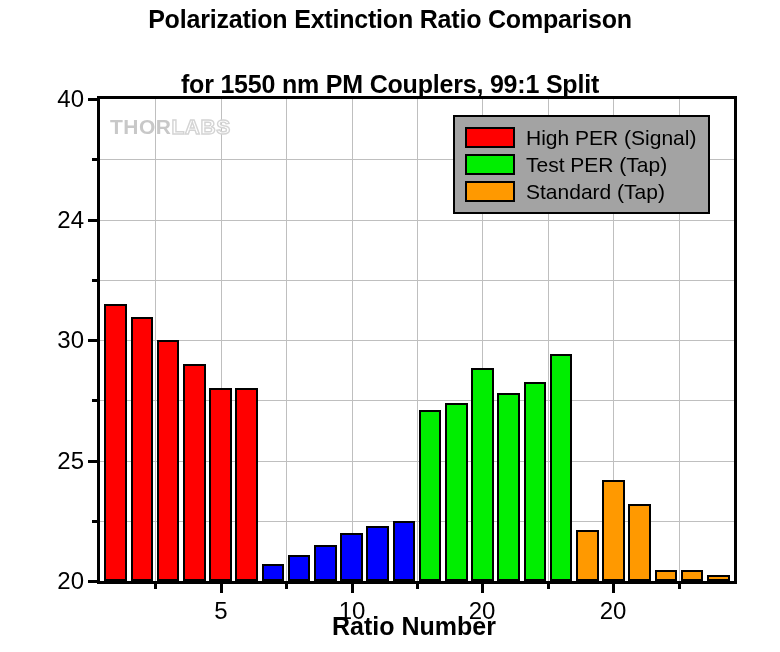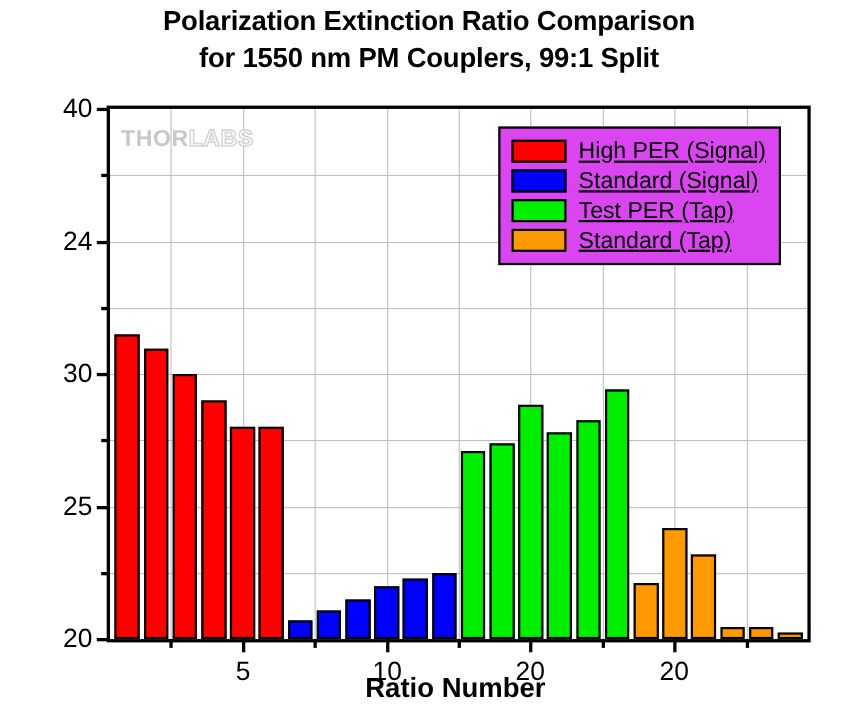--- a/index.html
+++ b/index.html
@@ -27,21 +27,21 @@
     top: 2px;
     width: 780px;
     text-align: center;
     font-family: "Liberation Sans", sans-serif;
     font-weight: bold;
     font-size: 25px;
     line-height: 34px;
     color: #000000;
     letter-spacing: -0.2px;
   }
-  .chart-title .line2 { display: block; }
+  .chart-title .line2 { display: block; margin-top: 31px; }
   .ylabel-wrap {
     position: absolute;
     left: 0;
     top: 0;
     width: 40px;
     height: 652px;
   }
 
   
   .xlabel {
@@ -166,24 +166,23 @@
   .wm-labs {
     color: #ffffff;
     -webkit-text-stroke: 1.4px #d4d4d4;
   }
 
   
   .legend {
     position: absolute;
     left: 353px;
     top: 16px;
-    background: #d946ef;
+    background: #a3a3a3;
     border: 2px solid #000000;
     padding: 7px 12px 7px 10px;
-    text-decoration: underline;
   }
   .legend-row {
     display: flex;
     align-items: center;
     height: 27px;
   }
   .legend-swatch {
     width: 50px;
     height: 21px;
     border: 2px solid #000000;
@@ -262,24 +261,20 @@
       <div class="watermark">
         <span class="wm-thor">THOR</span><span class="wm-labs">LABS</span>
       </div>
 
       <div class="legend" id="legend">
           <div class="legend-row">
             <div class="legend-swatch" style="background: rgb(255, 0, 0);"></div>
             <div class="legend-text">High PER (Signal)</div>
           </div>
           <div class="legend-row">
-            <div class="legend-swatch" style="background: rgb(0, 0, 255);"></div>
-            <div class="legend-text">Standard (Signal)</div>
-          </div>
-          <div class="legend-row">
             <div class="legend-swatch" style="background: rgb(0, 238, 0);"></div>
             <div class="legend-text">Test PER (Tap)</div>
           </div>
           <div class="legend-row">
             <div class="legend-swatch" style="background: rgb(255, 153, 0);"></div>
             <div class="legend-text">Standard (Tap)</div>
           </div>
         </div>
     </div>
 

